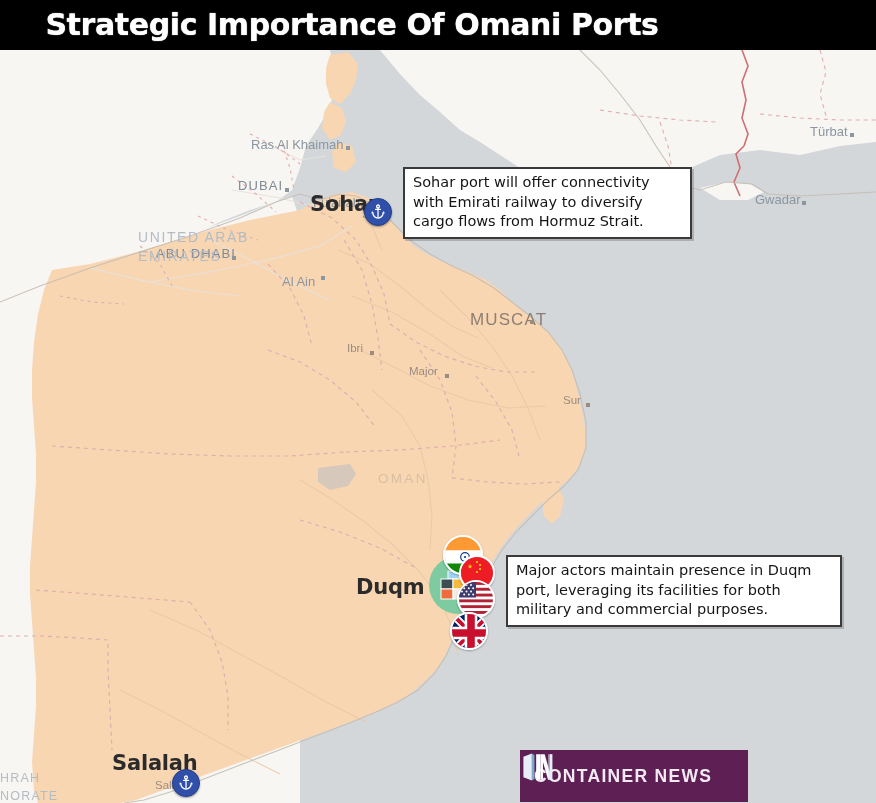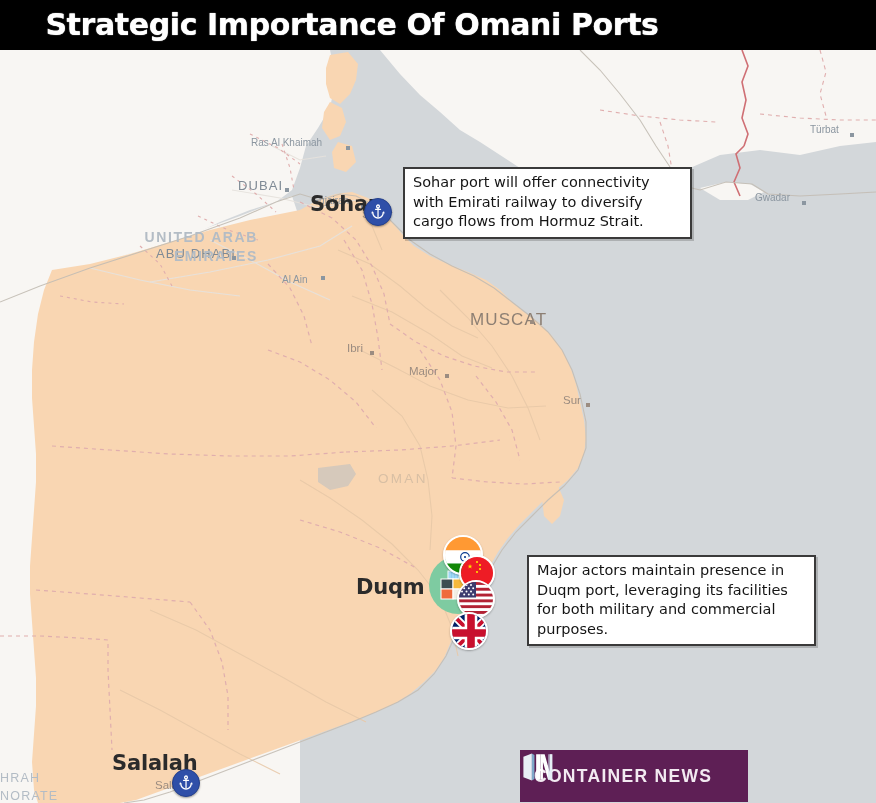--- a/index.html
+++ b/index.html
@@ -23,26 +23,26 @@
 
   
   .map { position:absolute; left:0; top:50px; width:876px; height:753px;
          background:#d3d7da; overflow:hidden; }
   .map svg { position:absolute; left:0; top:0; }
 
   
   .mlabel { position:absolute; white-space:nowrap;
             font-family:"Liberation Sans", sans-serif;
             pointer-events:none; }
-  .mlabel.city    { font-size:10px; color:#8b96a0; }
+  .mlabel.city    { font-size:13px; color:#8b96a0; }
   .mlabel.capital { font-size:13px;   color:#7f8a95; letter-spacing:1.1px; }
   .mlabel.cityom  { font-size:11.5px; color:#9b8c80; }
   .mlabel.capom   { font-size:17px;   color:#8d7f73; letter-spacing:1.1px; }
   .mlabel.country { font-size:14px;   color:#b3bcc5; letter-spacing:1.6px;
-                    font-weight:bold; line-height:19px; text-align:right; }
+                    font-weight:normal; line-height:19px; text-align:left; }
   .mlabel.countryom { font-size:13.5px; color:#d8bfa4; letter-spacing:2.3px; }
   .mlabel.gov     { font-size:12.5px; color:#b3bcc5; letter-spacing:1.2px;
                     line-height:18px; }
   .dot { display:inline-block; width:4px; height:4px; background:#8b96a0;
          vertical-align:2px; margin-left:3px; }
   .dot.om { background:#9b8c80; }
 
   
   .portname { position:absolute; white-space:nowrap;
               font-family:"DejaVu Sans", sans-serif;
@@ -390,21 +390,21 @@
         <path d="M4.2 13.2 A 7.8 7.8 0 0 0 19.8 13.2" fill="none" stroke="#fff" stroke-width="2" stroke-linecap="round"></path>
         <path d="M3.1 10.6 L5.4 13.6 L1.9 14.2 Z"></path>
         <path d="M20.9 10.6 L22.1 14.2 L18.6 13.6 Z"></path>
       </svg>
     </div>
 
     <div class="callout" style="left:403px; top:117px; width:289px;">
       <span>Sohar port will offer connectivity with Emirati railway to diversify cargo flows from Hormuz Strait.</span>
     </div>
 
-    <div class="callout" style="left:527px; top:505px; width:289px;">
+    <div class="callout" style="left:506px; top:505px; width:336px;">
       <span>Major actors maintain presence in Duqm port, leveraging its facilities for both military and commercial purposes.</span>
     </div>
 
 
     <div class="brand" style="left:520px; top:700px; width:228px; height:52px;">
       <svg class="bmark" viewBox="0 0 40 40">
         <path d="M4 8 L14 4 L14 36 L4 32 Z" fill="#e8eef5"></path>
         <path d="M14 4 L17 6 L17 34 L14 36 Z" fill="#7fa8c9"></path>
         <path d="M19 5 L24 5 L24 35 L19 35 Z" fill="#ffffff"></path>
         <path d="M24 5 L29 5 L35 26 L35 5 L38 5 L38 35 L33 35 L27 14 L27 35 L24 35 Z" fill="#ffffff"></path>

